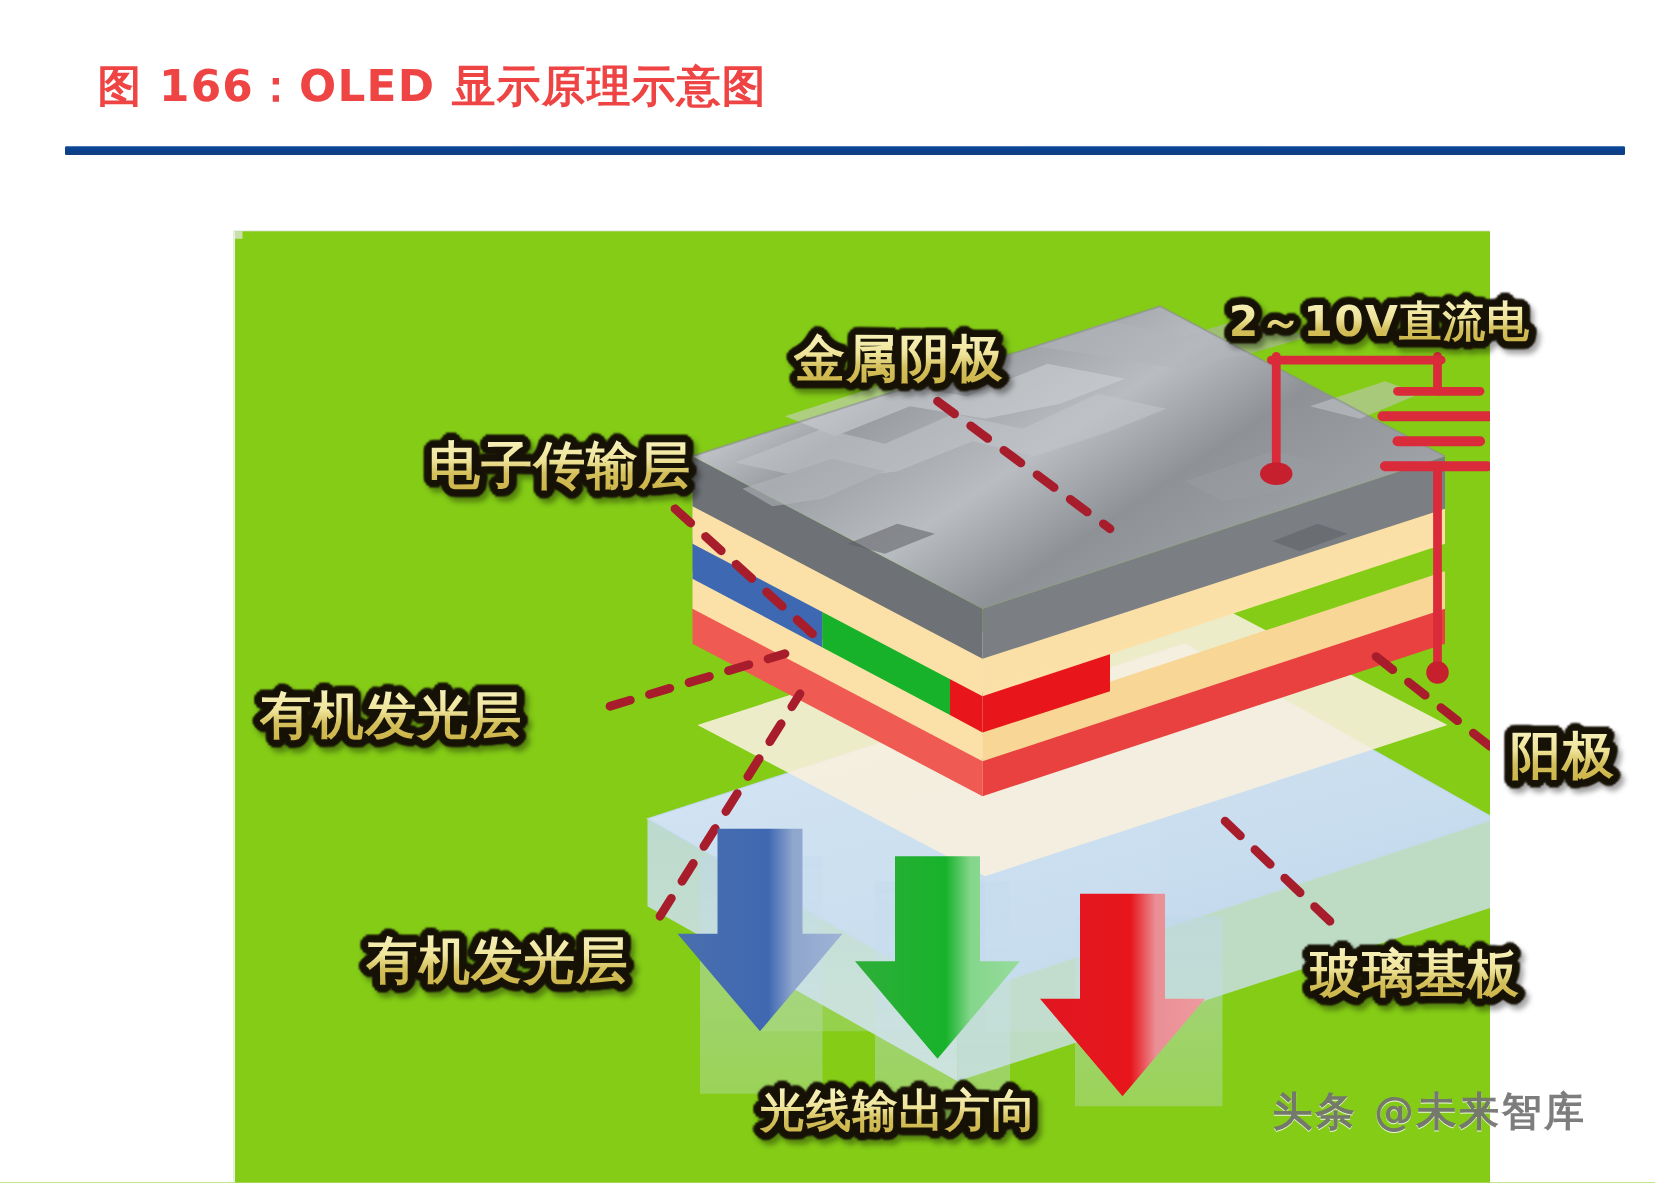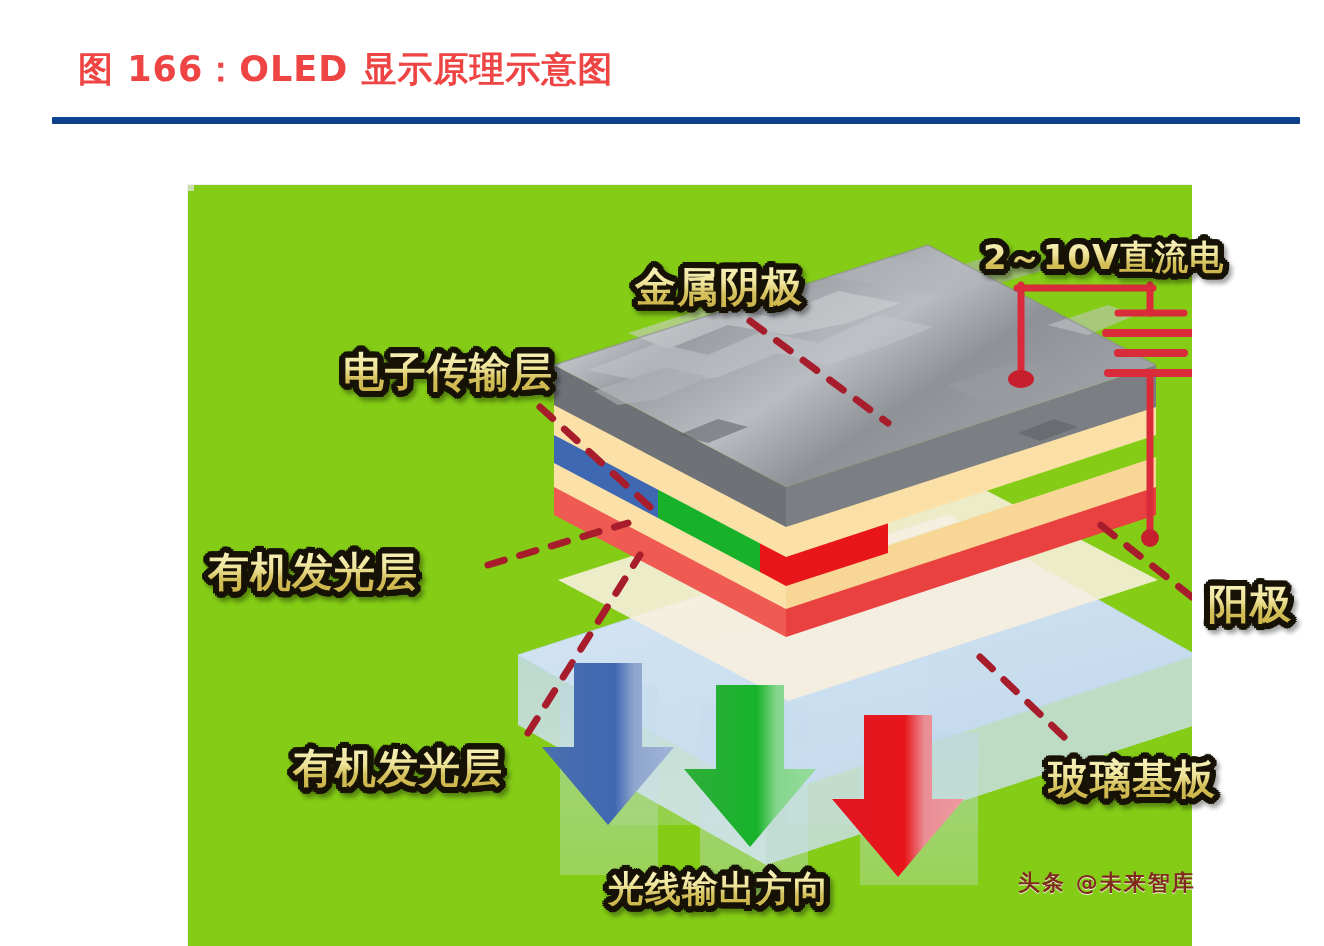--- a/index.html
+++ b/index.html
@@ -63,21 +63,21 @@
   #lbl-anode{left:1020px;top:392px;font-size:41px;}
   #lbl-substrate{left:860px;top:567px;font-size:41px;}
   #lbl-lightdir{left:420px;top:680px;font-size:36px;}
 
   
   .stack{position:absolute;left:0;top:0;width:1004px;height:780px;}
 
   
   .watermark{
     position:absolute;left:1018px;top:868px;
-    font-size:22px;font-weight:700;color:#7f1d1d;
+    font-size:32px;font-weight:700;color:#737373;
     font-family:"DejaVu Sans","Liberation Sans",sans-serif;
     letter-spacing:2px;opacity:.92;white-space:nowrap;
     text-shadow:0 1px 0 rgba(255,255,255,.9);
   }
 </style>
 </head>
 <body>
 
 <div class="header">
   <div class="fig-title">图 166：OLED 显示原理示意图</div>

